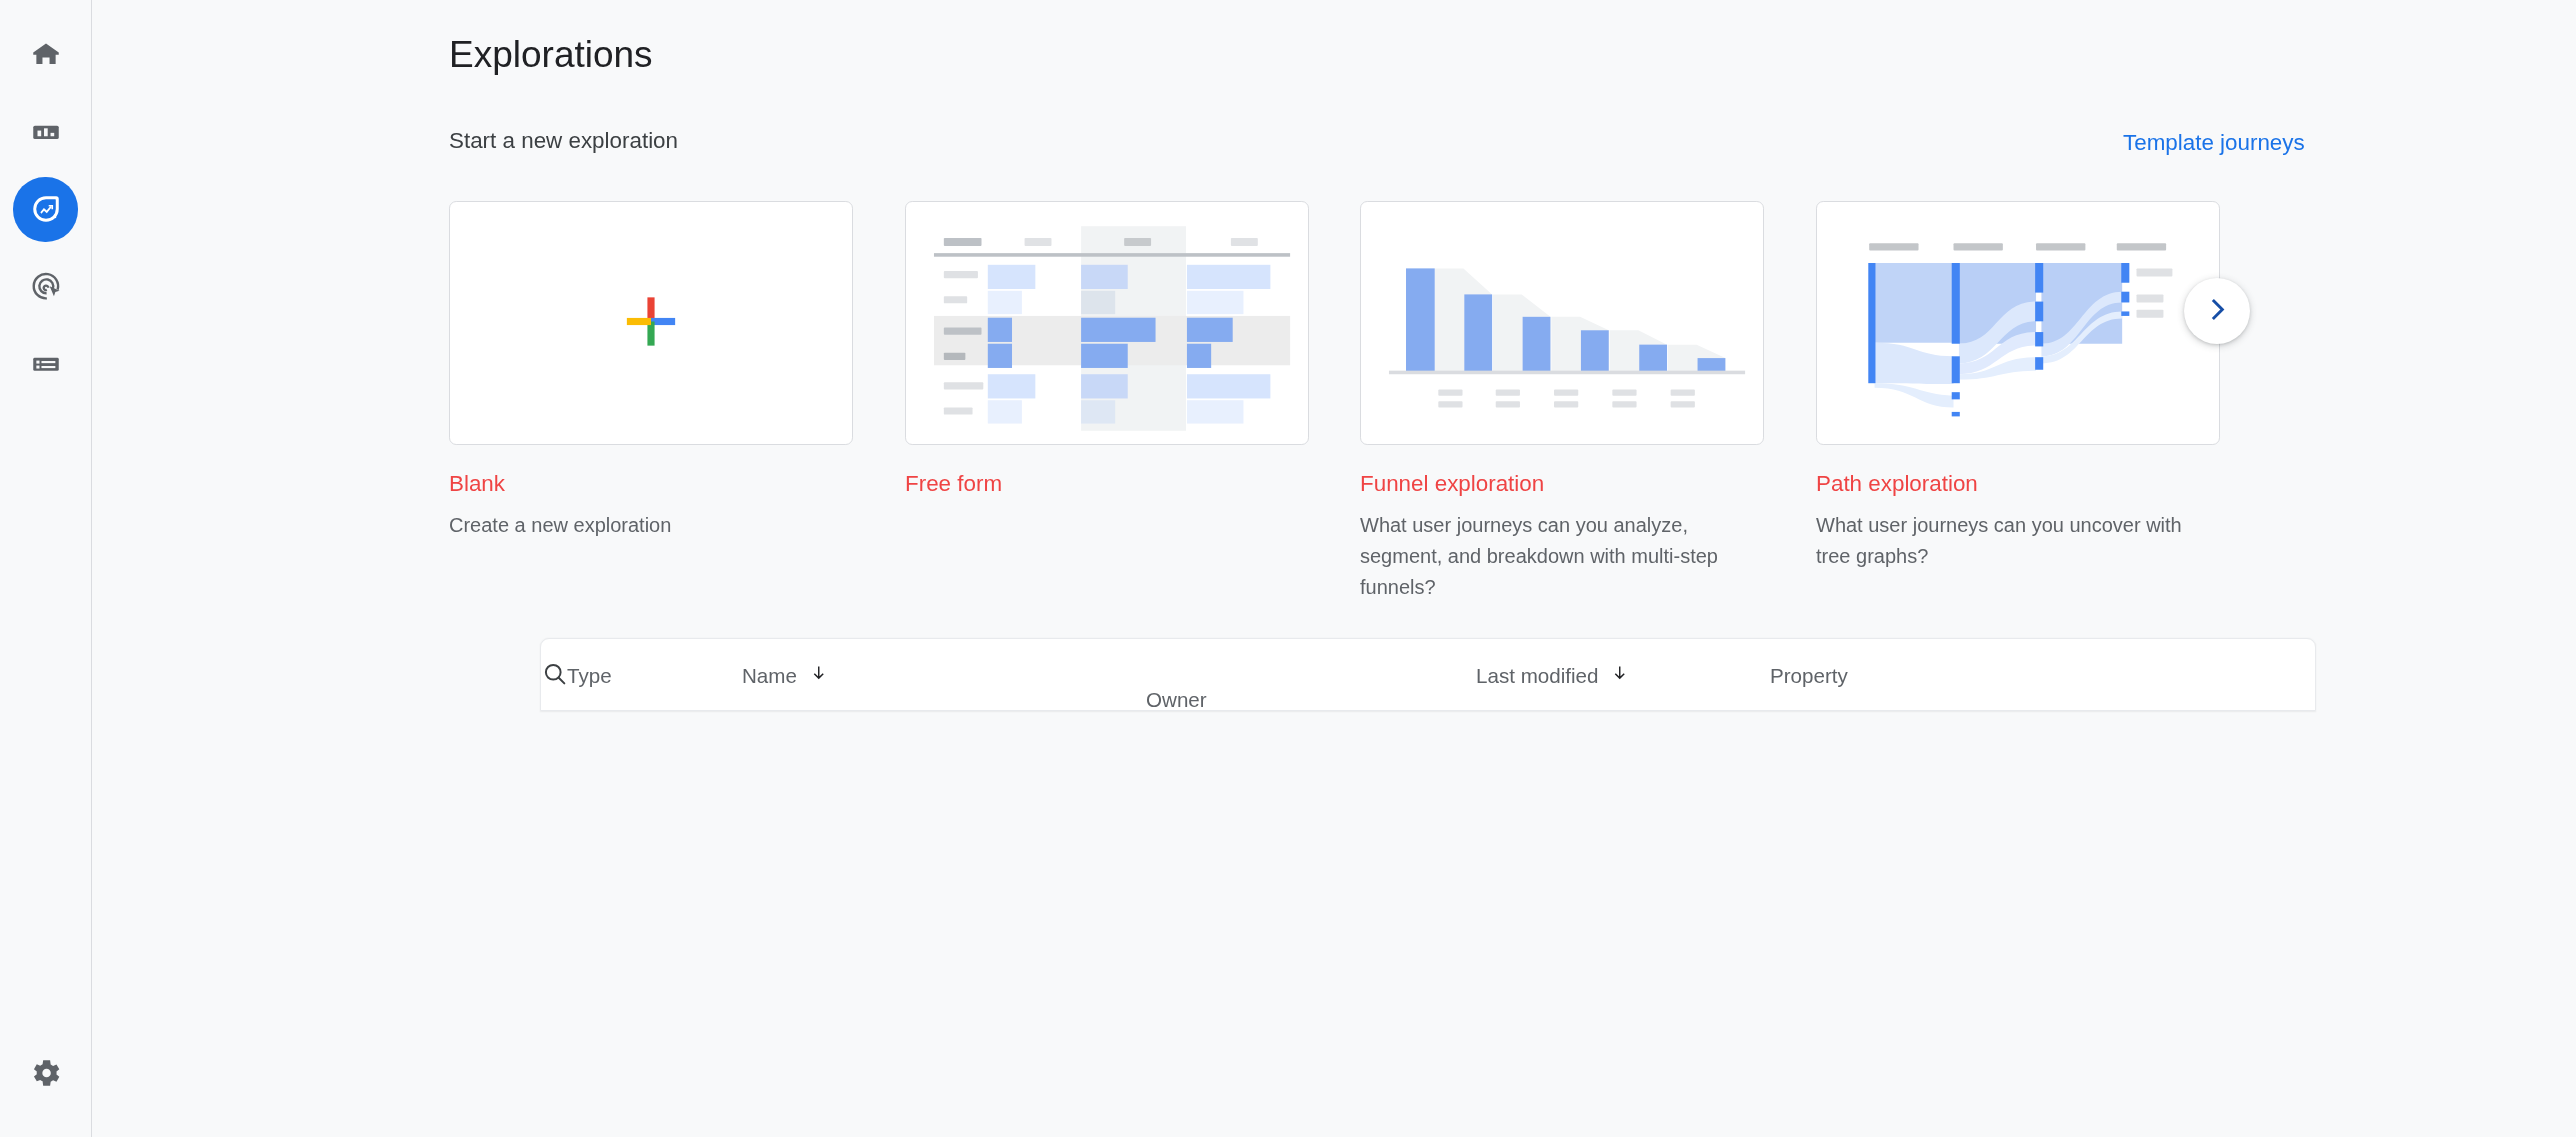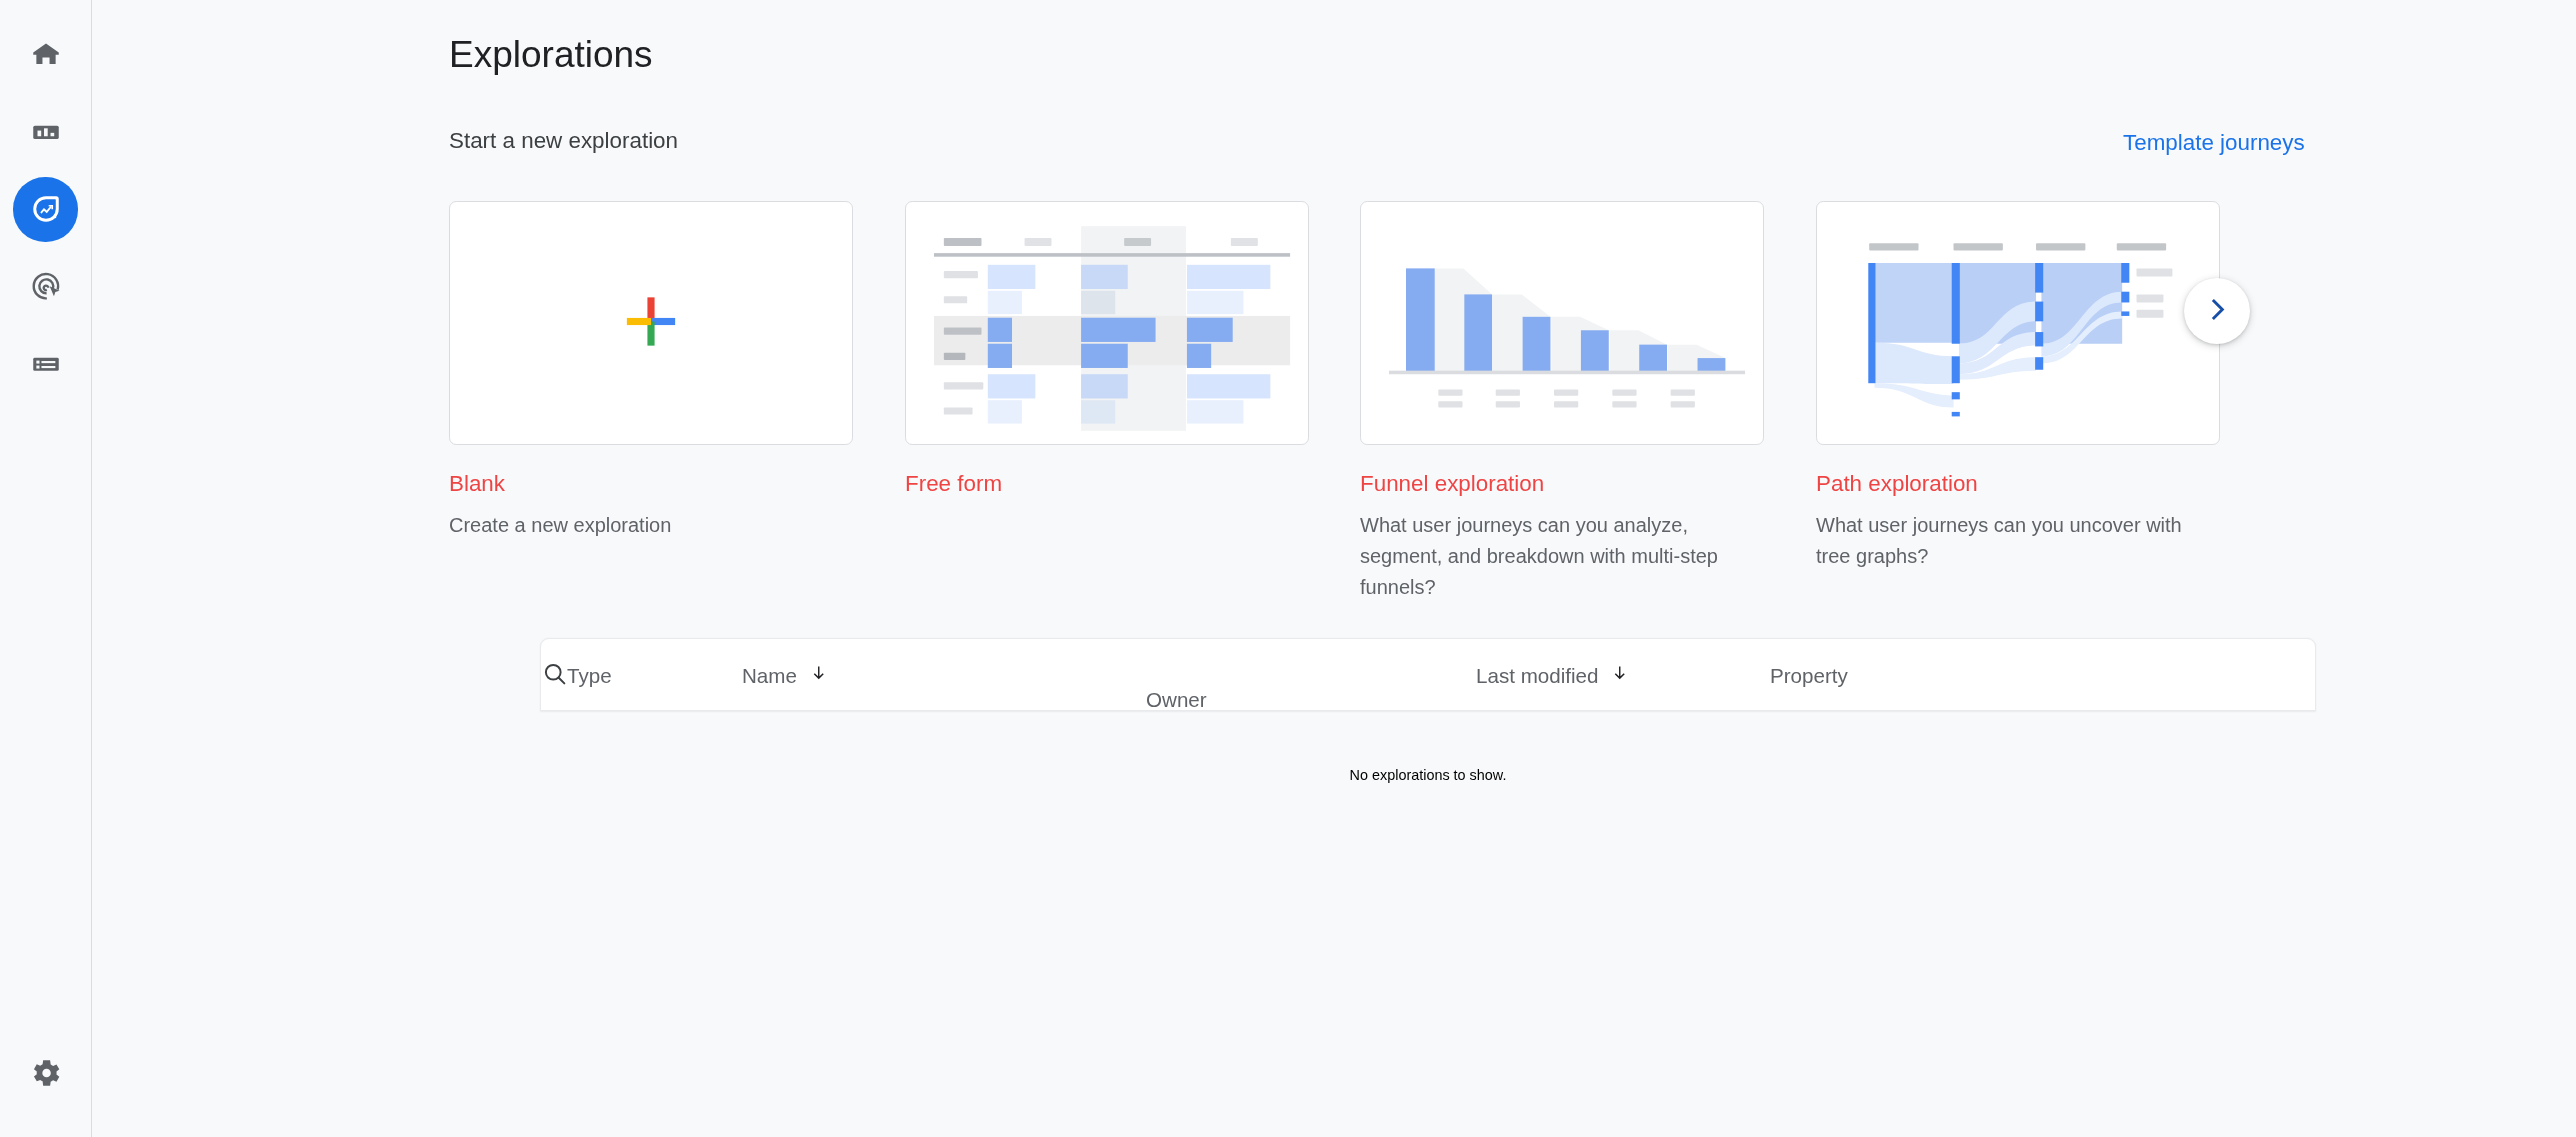--- a/index.html
+++ b/index.html
@@ -389,19 +389,16 @@
       <div class="th-search">
         <span>
           <svg width="28" height="28" viewBox="0 0 24 24" fill="none" stroke="#3c4043" stroke-width="1.7">
             <circle cx="10.5" cy="10.5" r="6.3"></circle>
             <path d="M15.2 15.2L20 20" stroke-linecap="round"></path>
           </svg>
         </span>
       </div>
     </div>
 
-    <div class="empty-msg-wrap">
-      <span>No explorations to show.</span>
-    </div>
 
   </main>
 </div>
 
 
 </body></html>

